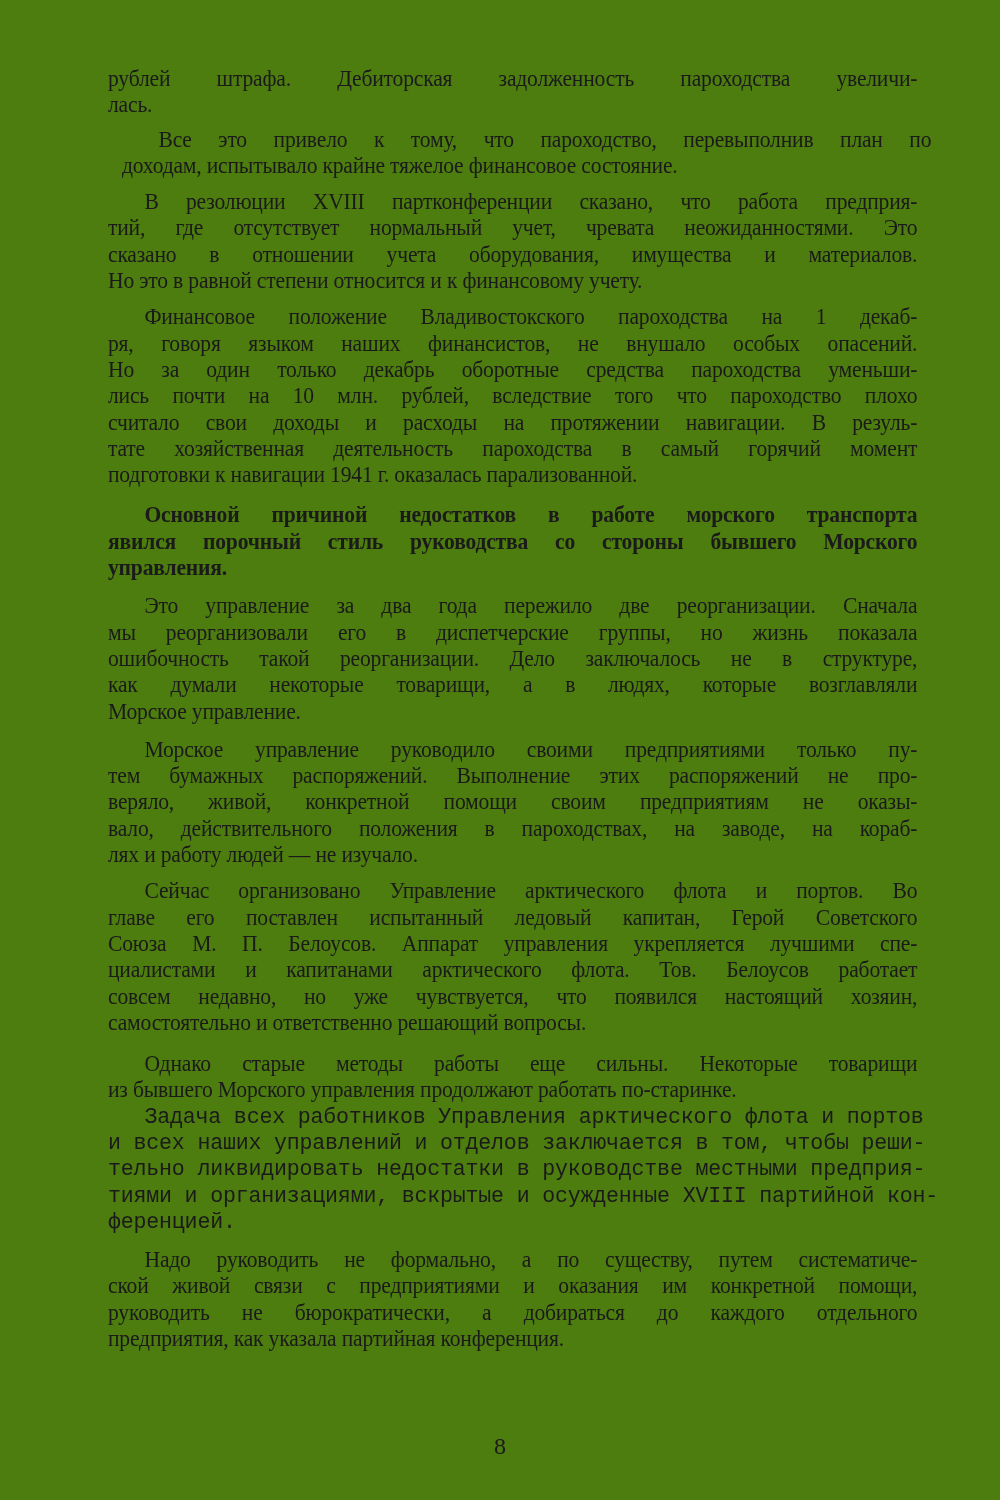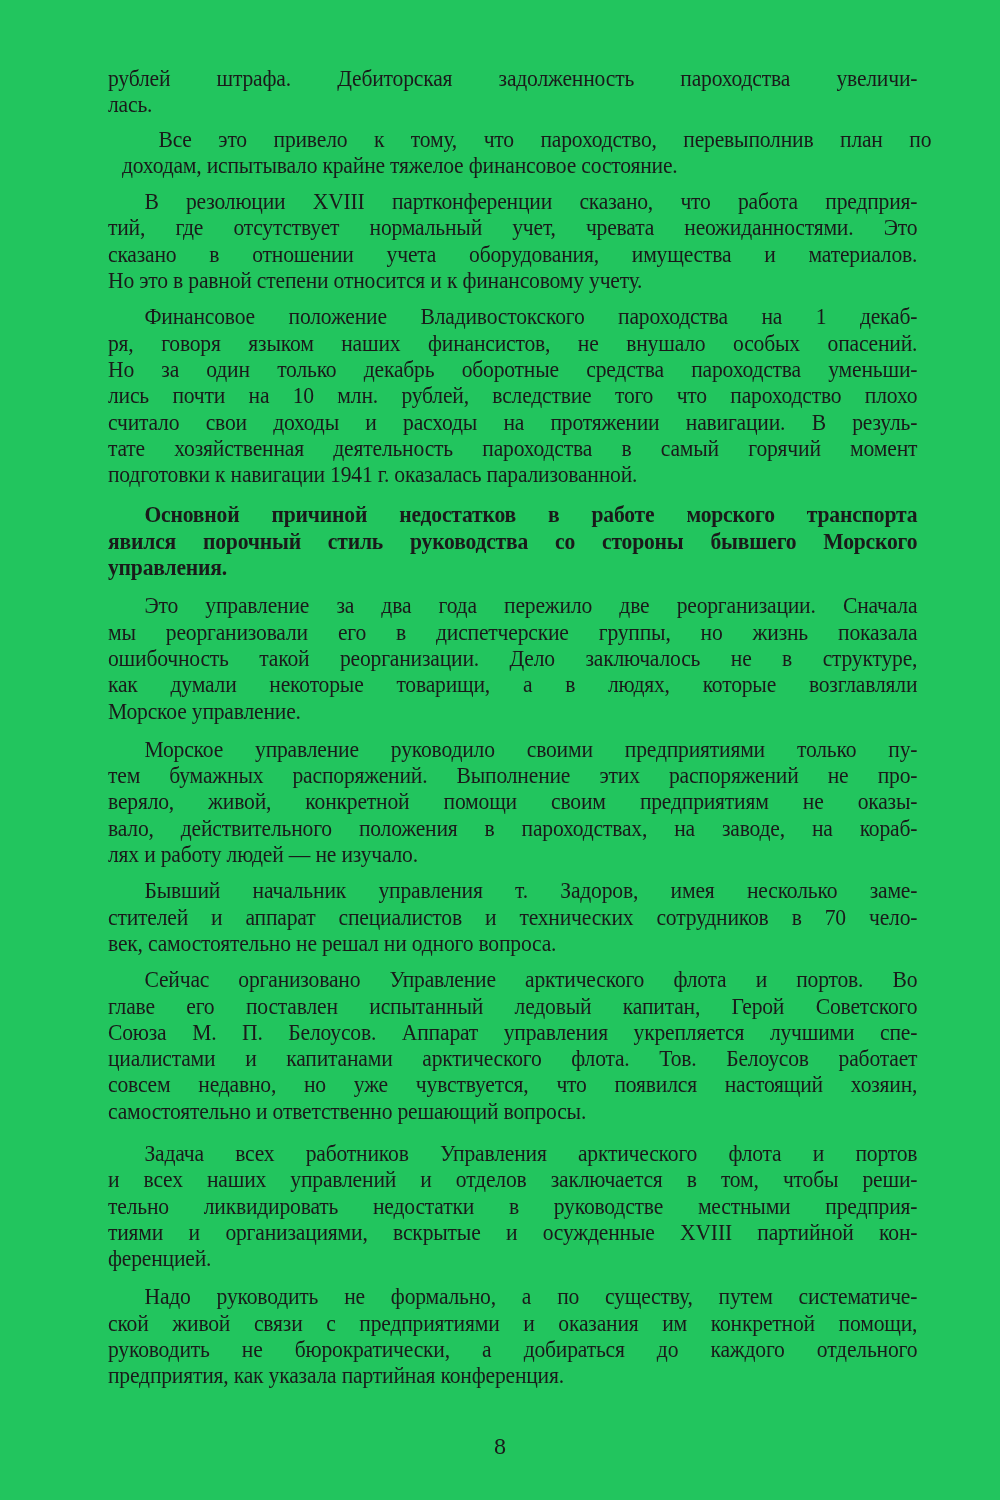--- a/index.html
+++ b/index.html
@@ -13,21 +13,21 @@
       position: relative;
       overflow: hidden;
       font-family: "Liberation Serif", "DejaVu Serif", serif;
       color: #1a1a1a;
     }
     .page {
       position: absolute;
       left: 0; top: 0;
       width: 1000px;
       height: 1500px;
-      background: #22c55e;
+      background: #4d7c0f;
     }
     .text-block {
       position: absolute;
       left: 108px;
       top: 66px;
       width: 810px;
     }
     .paragraph {
       margin: 0 0 8px 0;
     }
@@ -101,34 +101,33 @@
         <span class="line">как думали некоторые товарищи, а в людях, которые возглавляли</span>
         <span class="line last">Морское управление.</span>
       </div>
       <div class="paragraph" style="margin-bottom: 0px;">
         <span class="line indent">Морское управление руководило своими предприятиями только пу-</span>
         <span class="line">тем бумажных распоряжений. Выполнение этих распоряжений не про-</span>
         <span class="line">веряло, живой, конкретной помощи своим предприятиям не оказы-</span>
         <span class="line">вало, действительного положения в пароходствах, на заводе, на кораб-</span>
         <span class="line last">лях и работу людей — не изучало.</span>
       </div>
-      <div class="paragraph" style="margin-top: 10px; margin-bottom: 0px;">
-        <span class="line indent">Бывший начальник управления т. Задоров, имея несколько заме-</span>
-        <span class="line">стителей и аппарат специалистов и технических сотрудников в 70 чело-</span>
-        <span class="line last">век, самостоятельно не решал ни одного вопроса.</span>
-      </div>
       <div class="paragraph" style="margin-top: 10px; margin-bottom: 15px;">
         <span class="line indent">Сейчас организовано Управление арктического флота и портов. Во</span>
         <span class="line">главе его поставлен испытанный ледовый капитан, Герой Советского</span>
         <span class="line">Союза М. П. Белоусов. Аппарат управления укрепляется лучшими спе-</span>
         <span class="line">циалистами и капитанами арктического флота. Тов. Белоусов работает</span>
         <span class="line">совсем недавно, но уже чувствуется, что появился настоящий хозяин,</span>
         <span class="line last">самостоятельно и ответственно решающий вопросы.</span>
       </div>
-      <div class="paragraph" style="margin-top: 16px; margin-bottom: 0px;">
+      <div class="paragraph" style="margin-top: 12px; margin-bottom: 0px;">
+        <span class="line indent">Однако старые методы работы еще сильны. Некоторые товарищи</span>
+        <span class="line last">из бывшего Морского управления продолжают работать по-старинке.</span>
+      </div>
+      <div class="paragraph" style="margin-top: 0; margin-bottom: 0px; font-family: Liberation Mono, monospace;">
         <span class="line indent">Задача всех работников Управления арктического флота и портов</span>
         <span class="line">и всех наших управлений и отделов заключается в том, чтобы реши-</span>
         <span class="line">тельно ликвидировать недостатки в руководстве местными предприя-</span>
         <span class="line">тиями и организациями, вскрытые и осужденные XVIII партийной кон-</span>
         <span class="line last">ференцией.</span>
       </div>
       <div class="paragraph" style="margin-top: 12px; margin-bottom: 0px;">
         <span class="line indent">Надо руководить не формально, а по существу, путем систематиче-</span>
         <span class="line">ской живой связи с предприятиями и оказания им конкретной помощи,</span>
         <span class="line">руководить не бюрократически, а добираться до каждого отдельного</span>

